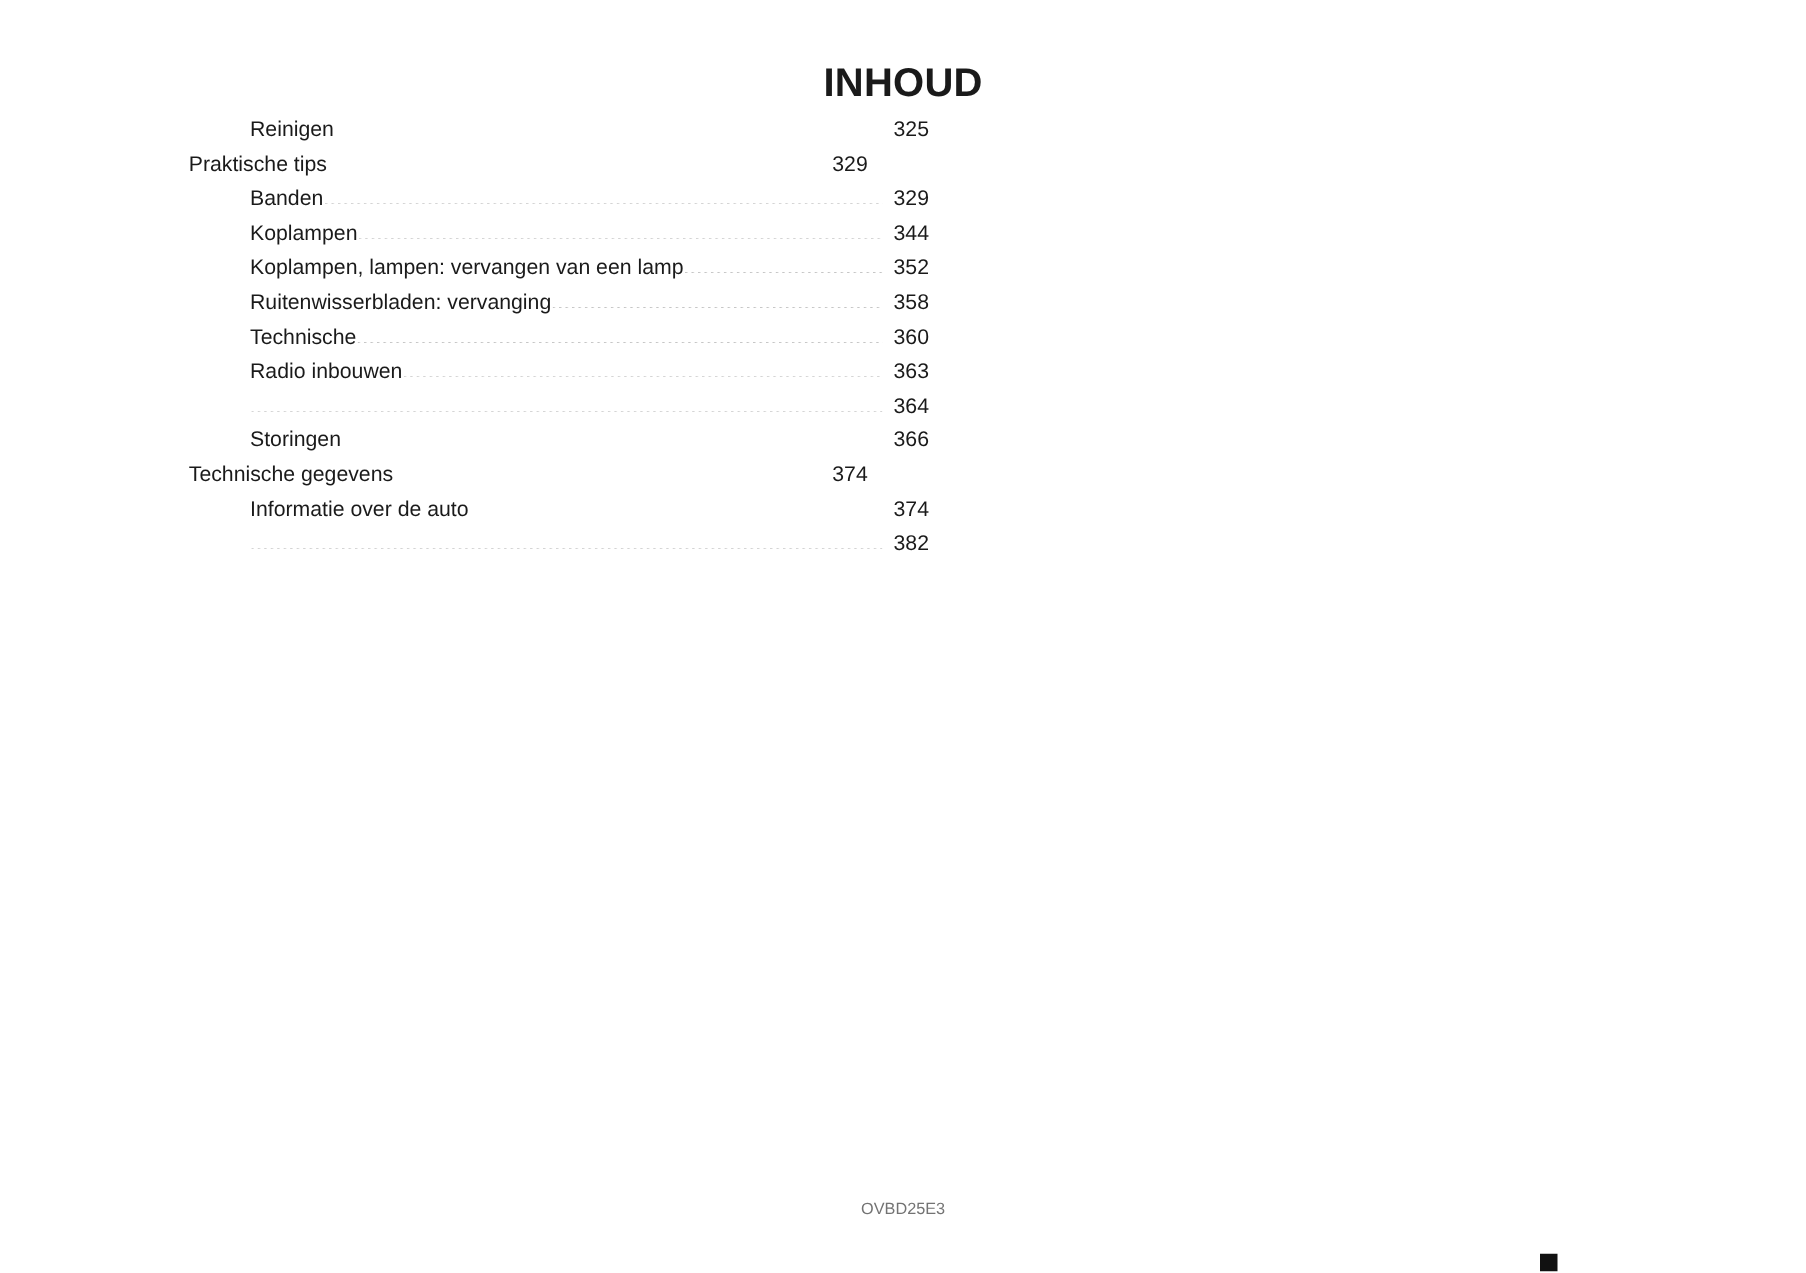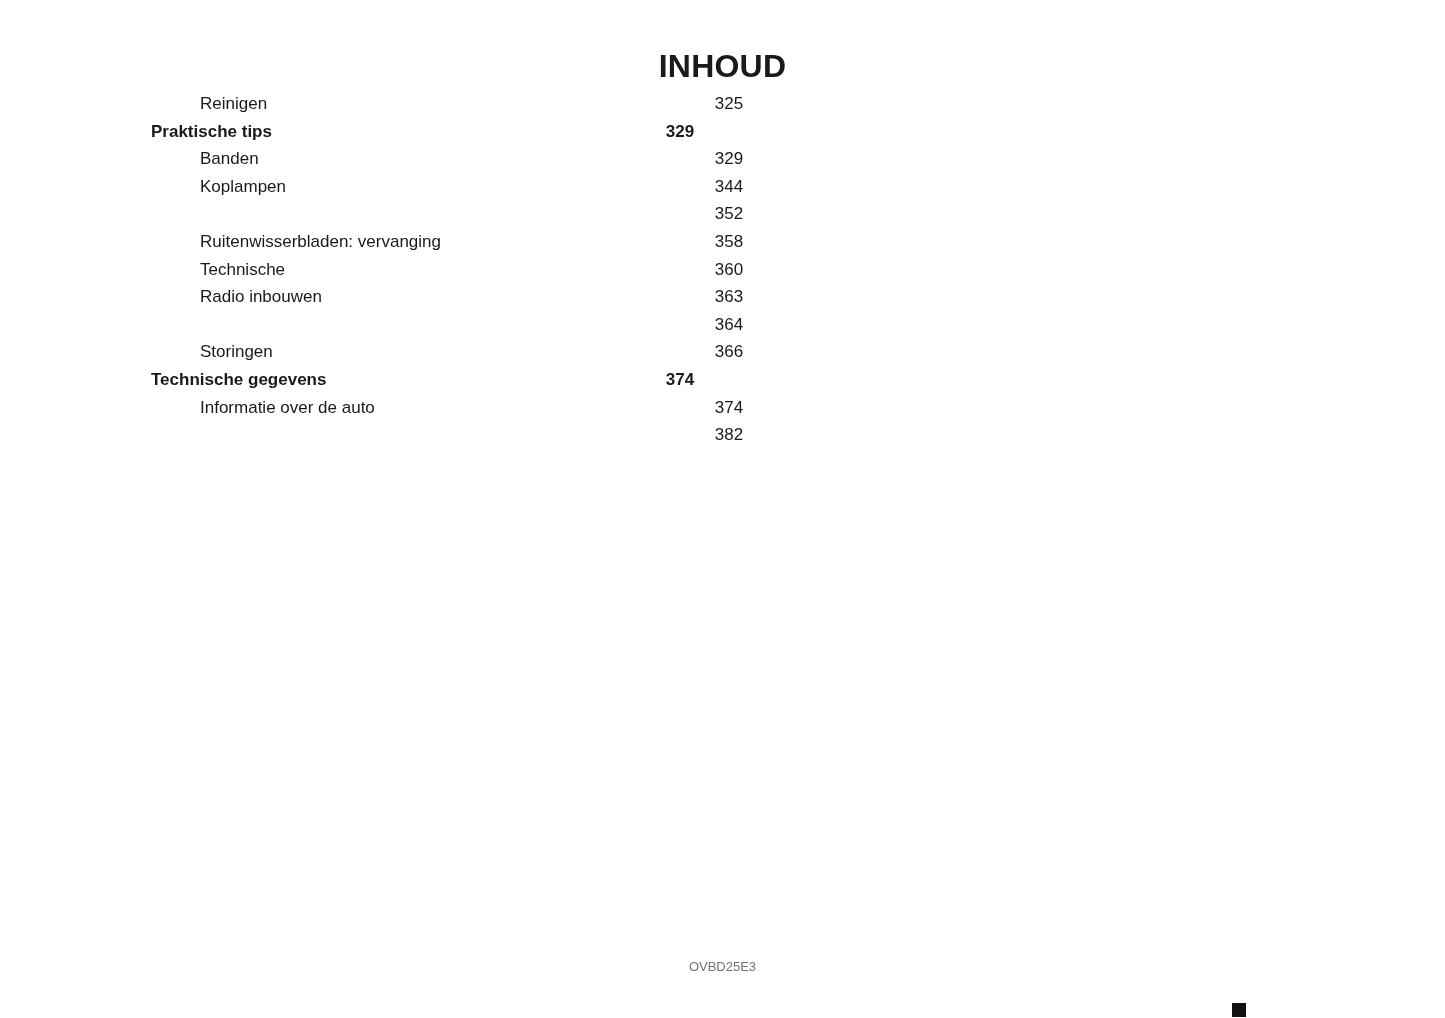--- a/index.html
+++ b/index.html
@@ -46,21 +46,21 @@
     align-items: baseline;
     width: 100%;
     height: 27.6px;
     font-size: 17px;
     line-height: 27.6px;
     color: #1a1a1a;
     white-space: nowrap;
   }
 
   .toc-row.level-1 {
-    font-weight: bold;
+    font-weight: normal;
     padding-left: 0;
     gap: 12px;
   }
 
   .toc-row.level-2 {
     font-weight: normal;
     padding-left: 49px;
   }
 
   .toc-label {
@@ -143,20 +143,21 @@
       <span class="toc-label">Banden</span>
       <span class="toc-leader"></span>
       <span class="toc-page">329</span>
     </div>
     <div class="toc-row level-2">
       <span class="toc-label">Koplampen</span>
       <span class="toc-leader"></span>
       <span class="toc-page">344</span>
     </div>
     <div class="toc-row level-2">
+      <span class="toc-label">Koplampen, lampen: vervangen van een lamp</span>
       <span class="toc-leader"></span>
       <span class="toc-page">352</span>
     </div>
     <div class="toc-row level-2">
       <span class="toc-label">Ruitenwisserbladen: vervanging</span>
       <span class="toc-leader"></span>
       <span class="toc-page">358</span>
     </div>
     <div class="toc-row level-2">
       <span class="toc-label">Technische</span>

